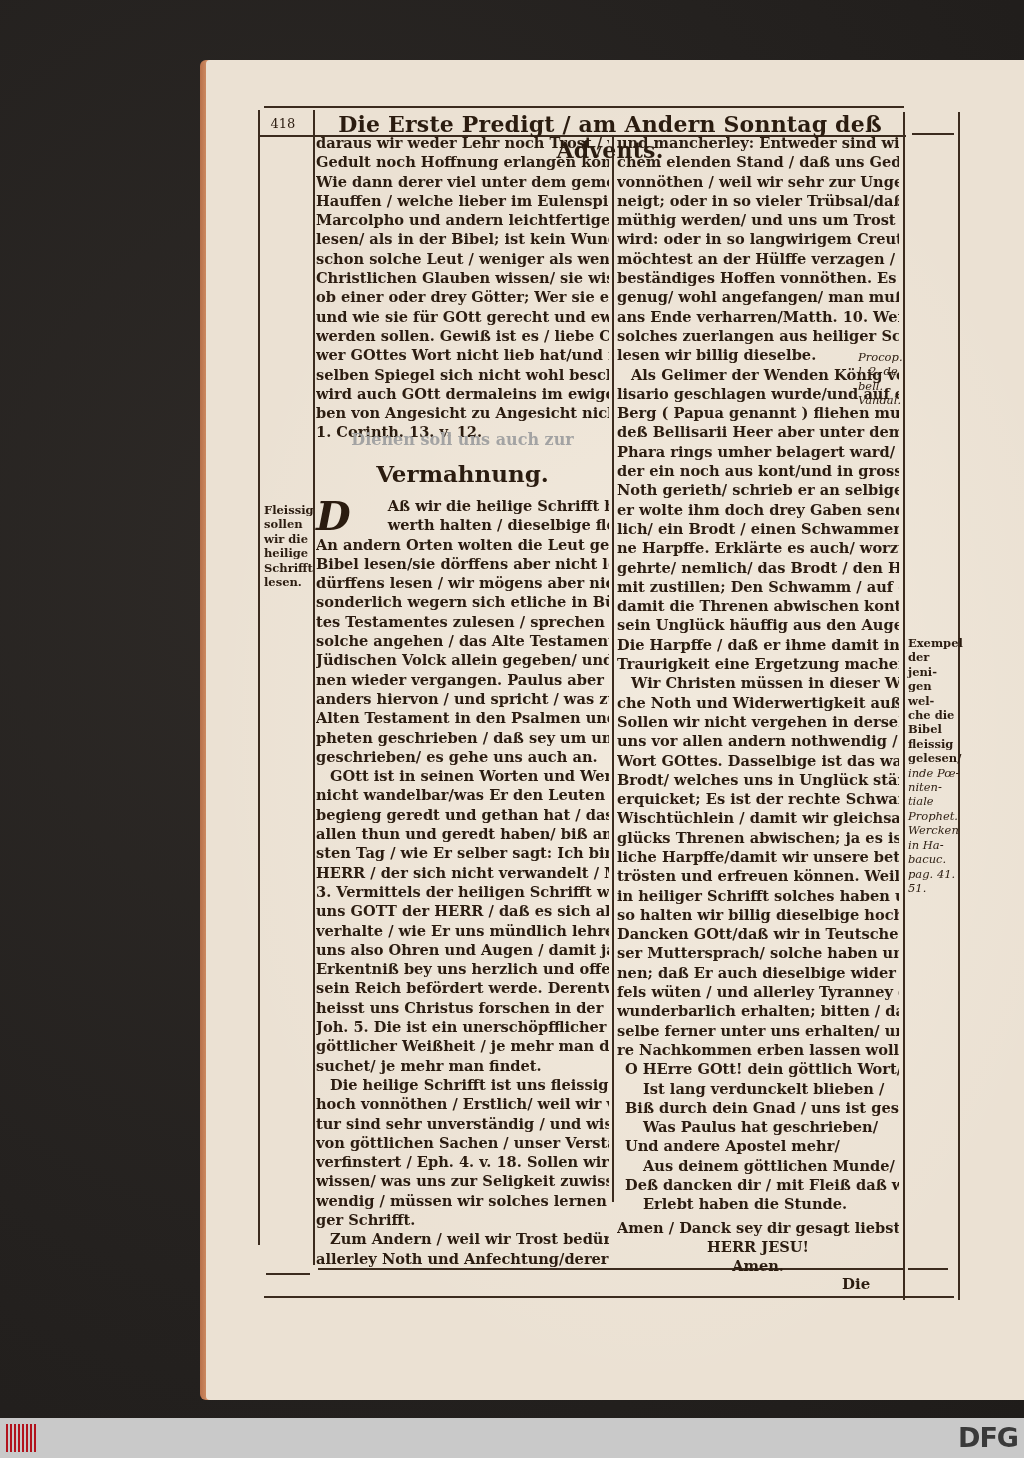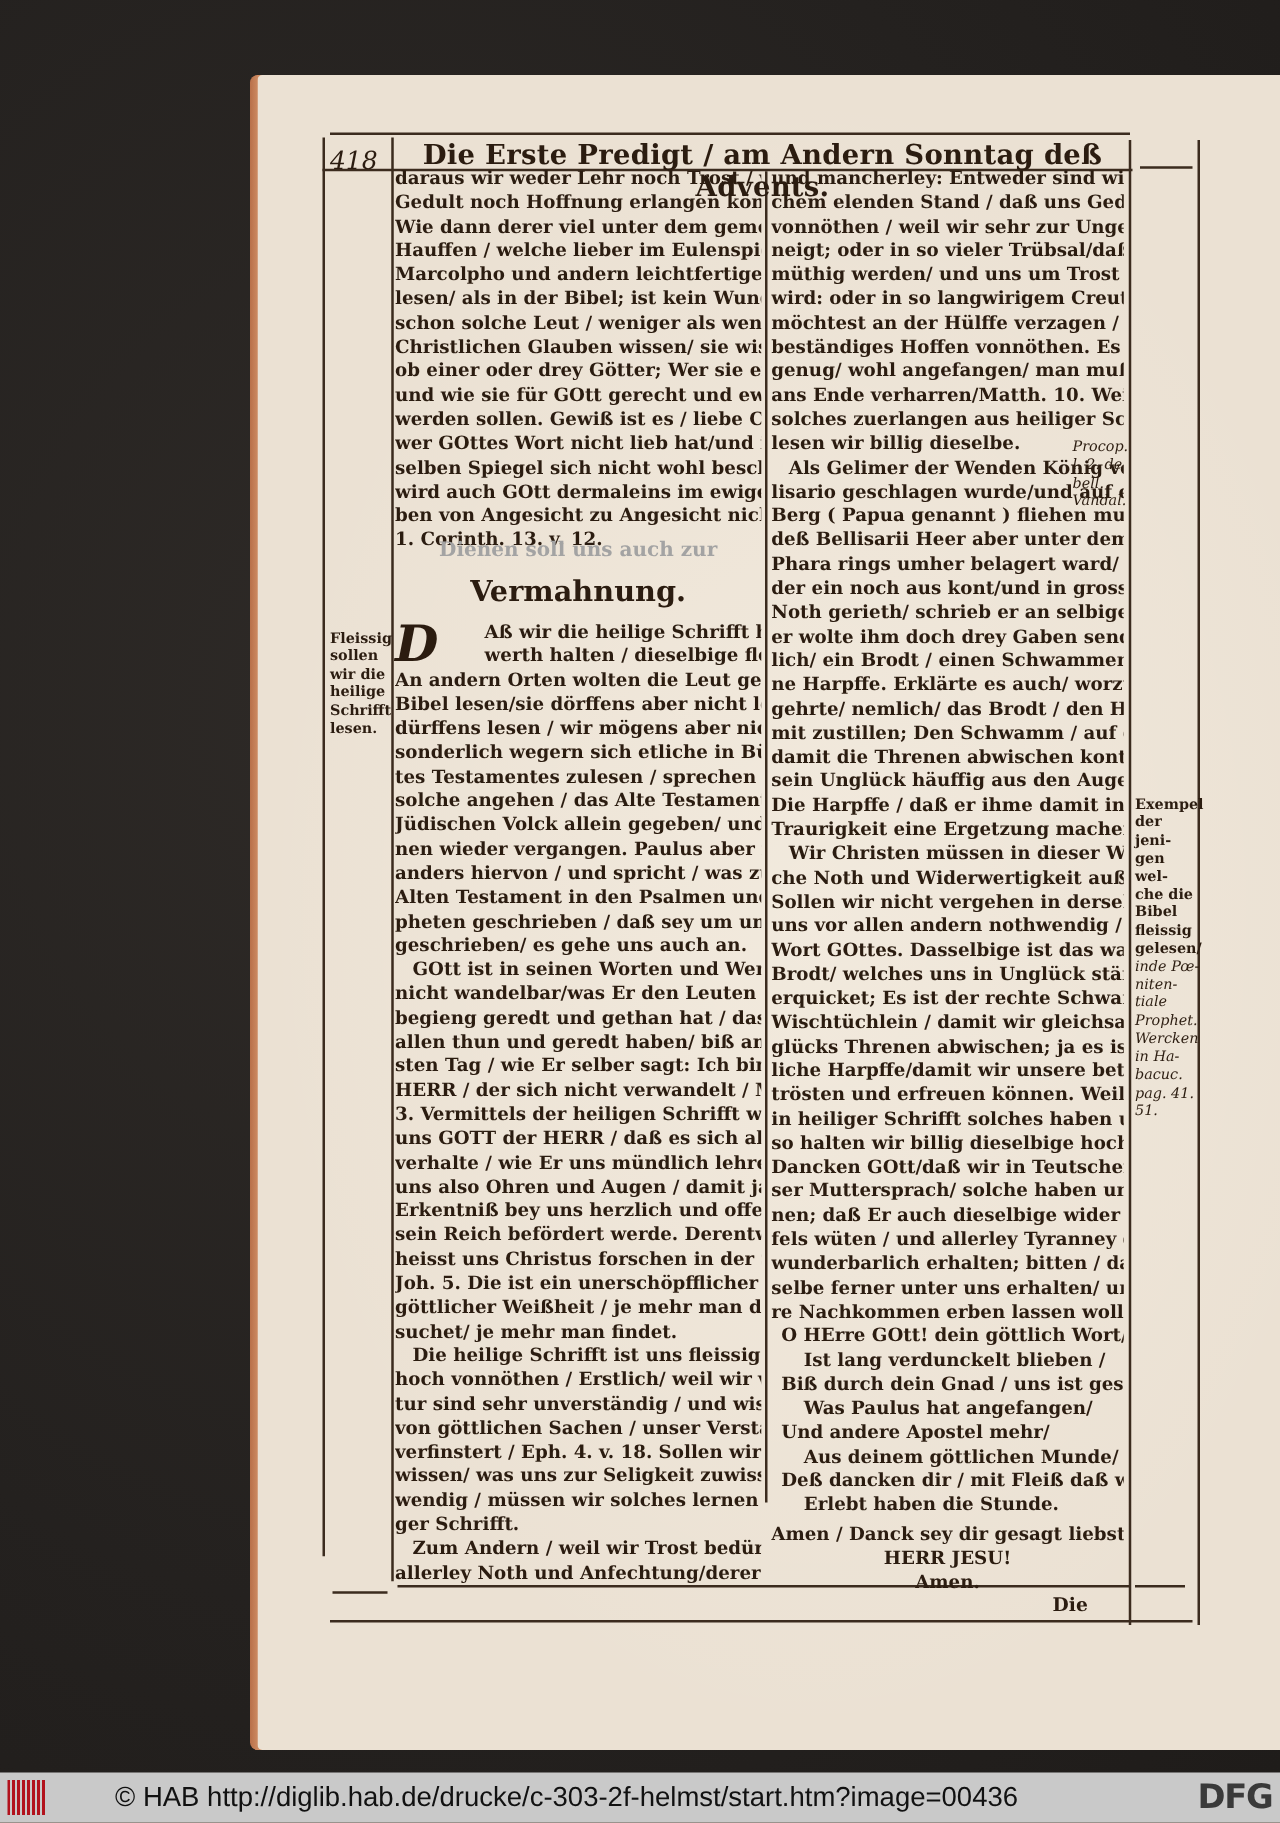--- a/index.html
+++ b/index.html
@@ -29,21 +29,21 @@
     background:linear-gradient(90deg,#d8cfc4 0%,#e8e0d6 20%,#ddd4c9 100%);
     border-left:1px solid #b8afa4;
   }
   .next-page .ghost {
     position:absolute; left:18px; top:80px; width:40px; height:1200px;
     background:repeating-linear-gradient(180deg, rgba(120,110,100,0.15) 0 3px, rgba(0,0,0,0) 3px 18px);
   }
   .rule { position:absolute; background:#3b2b1e; }
   .page-num {
     position:absolute; left:258px; top:116px; width:50px; text-align:center;
-    font-size:20px; color:#2b1c10;font-style:italic;
+    font-size:13px; color:#2b1c10;
   }
   .running-title {
     position:absolute; left:320px; top:111px; width:580px; text-align:center;
     font-size:22px; font-weight:bold; color:#2b1c10; letter-spacing:0.2px;
   }
 
   .col {
     position:absolute; font-size:14.6px; line-height:19.3px; color:#2b1c10;
     font-weight:bold; text-align:justify;
   }
@@ -264,32 +264,31 @@
     <span class="line">ser Muttersprach/ solche haben und lesen kön-</span>
     <span class="line">nen; daß Er auch dieselbige wider deß Teuf-</span>
     <span class="line">fels wüten / und allerley Tyranney gantz</span>
     <span class="line">wunderbarlich erhalten; bitten / daß Er die-</span>
     <span class="line">selbe ferner unter uns erhalten/ und auf unse-</span>
     <span class="line left">re Nachkommen erben lassen wolle.</span>
     <div class="poem">
       <span class="line" style="padding-left:8px">O HErre GOtt! dein göttlich Wort/</span>
       <span class="line" style="padding-left:26px">Ist lang verdunckelt blieben /</span>
       <span class="line" style="padding-left:8px">Biß durch dein Gnad / uns ist gesagt/</span>
-      <span class="line" style="padding-left:26px">Was Paulus hat angefangen/</span>
+      <span class="line" style="padding-left:26px">Was Paulus hat geschrieben/</span>
       <span class="line" style="padding-left:8px">Und andere Apostel mehr/</span>
       <span class="line" style="padding-left:26px">Aus deinem göttlichen Munde/</span>
       <span class="line" style="padding-left:8px">Deß dancken dir / mit Fleiß daß wir/</span>
       <span class="line" style="padding-left:26px">Erlebt haben die Stunde.</span>
     </div>
     <div style="margin-top: 4px;">
       <span class="line center">Amen / Danck sey dir gesagt liebster</span>
       <span class="line center">HERR JESU!</span>
       <span class="line center">Amen.</span>
     </div>
   </div>
 
 <div class="catchword">Die</div>
 
 <div class="footer">
   <div class="footer-logo"></div>
-  <div class="footer-text">© HAB http://diglib.hab.de/drucke/c-303-2f-helmst/start.htm?image=00436</div>
   <div class="dfg">DFG</div>
 </div>
 
 </body></html>

